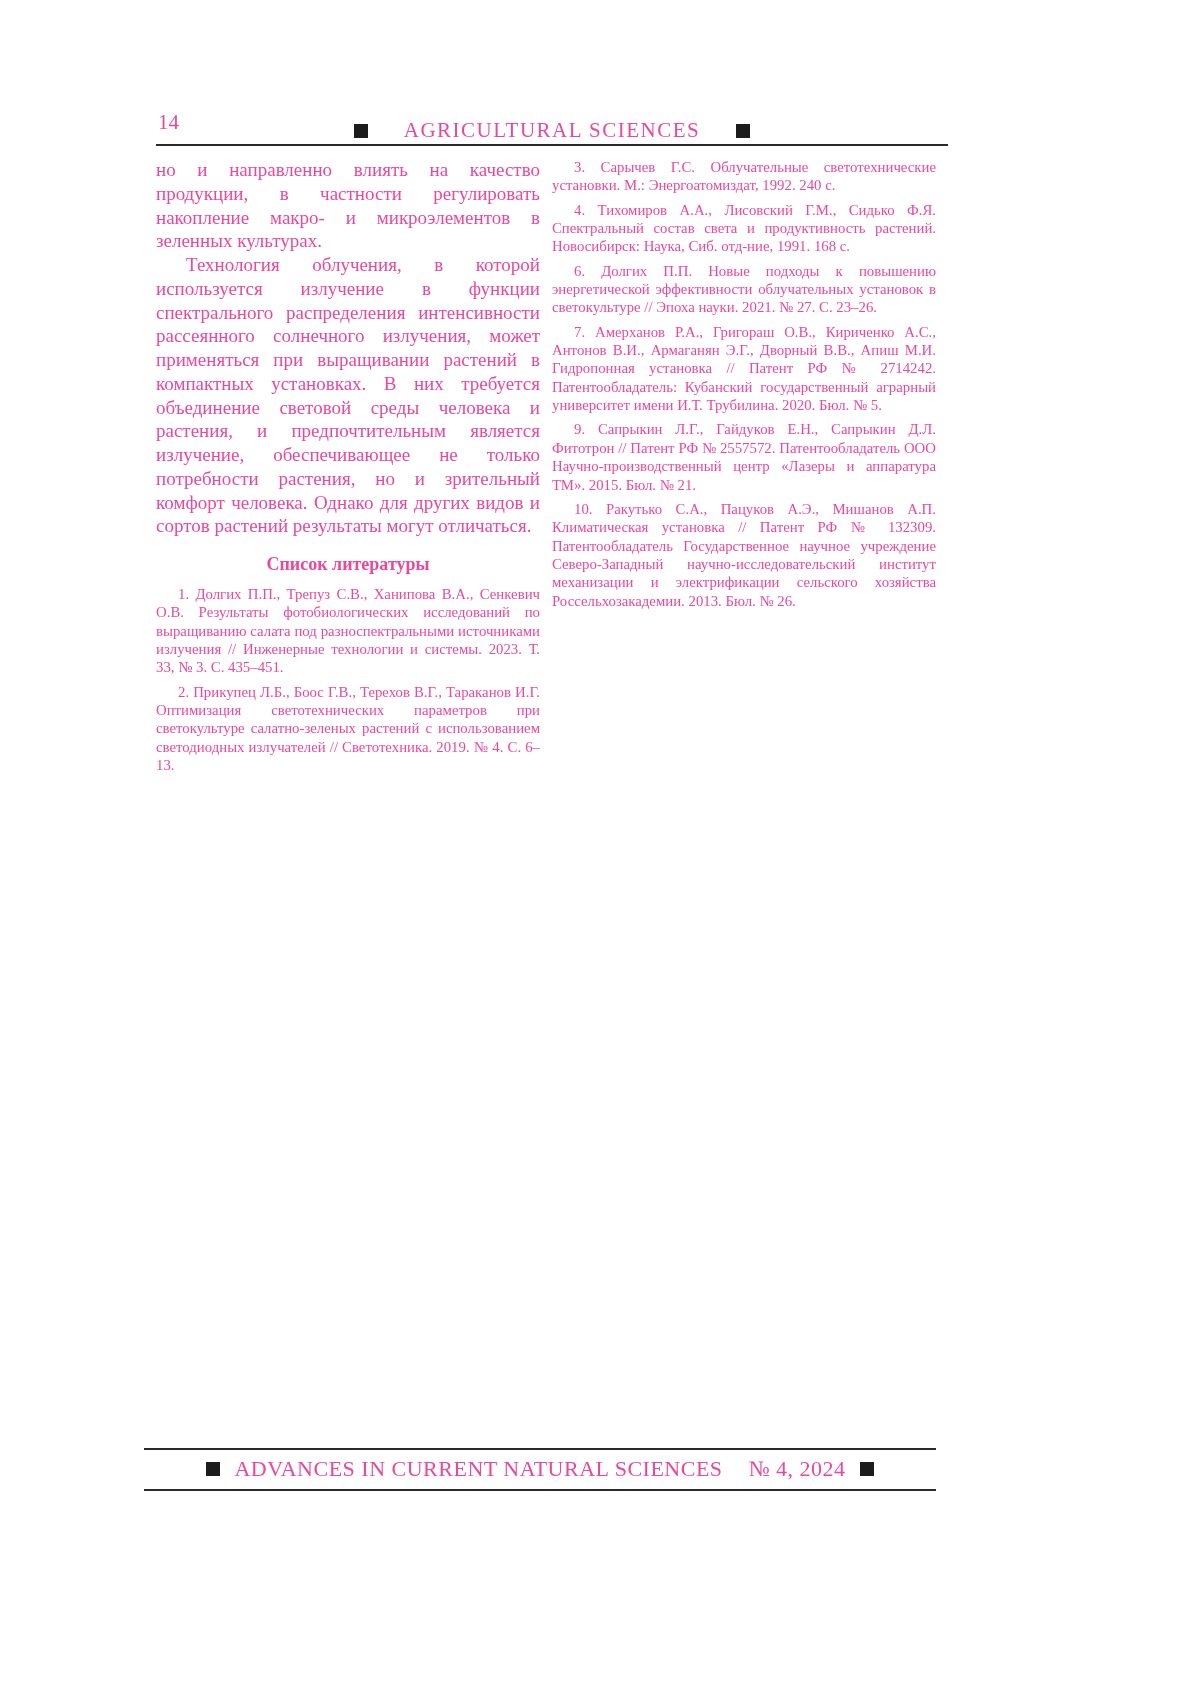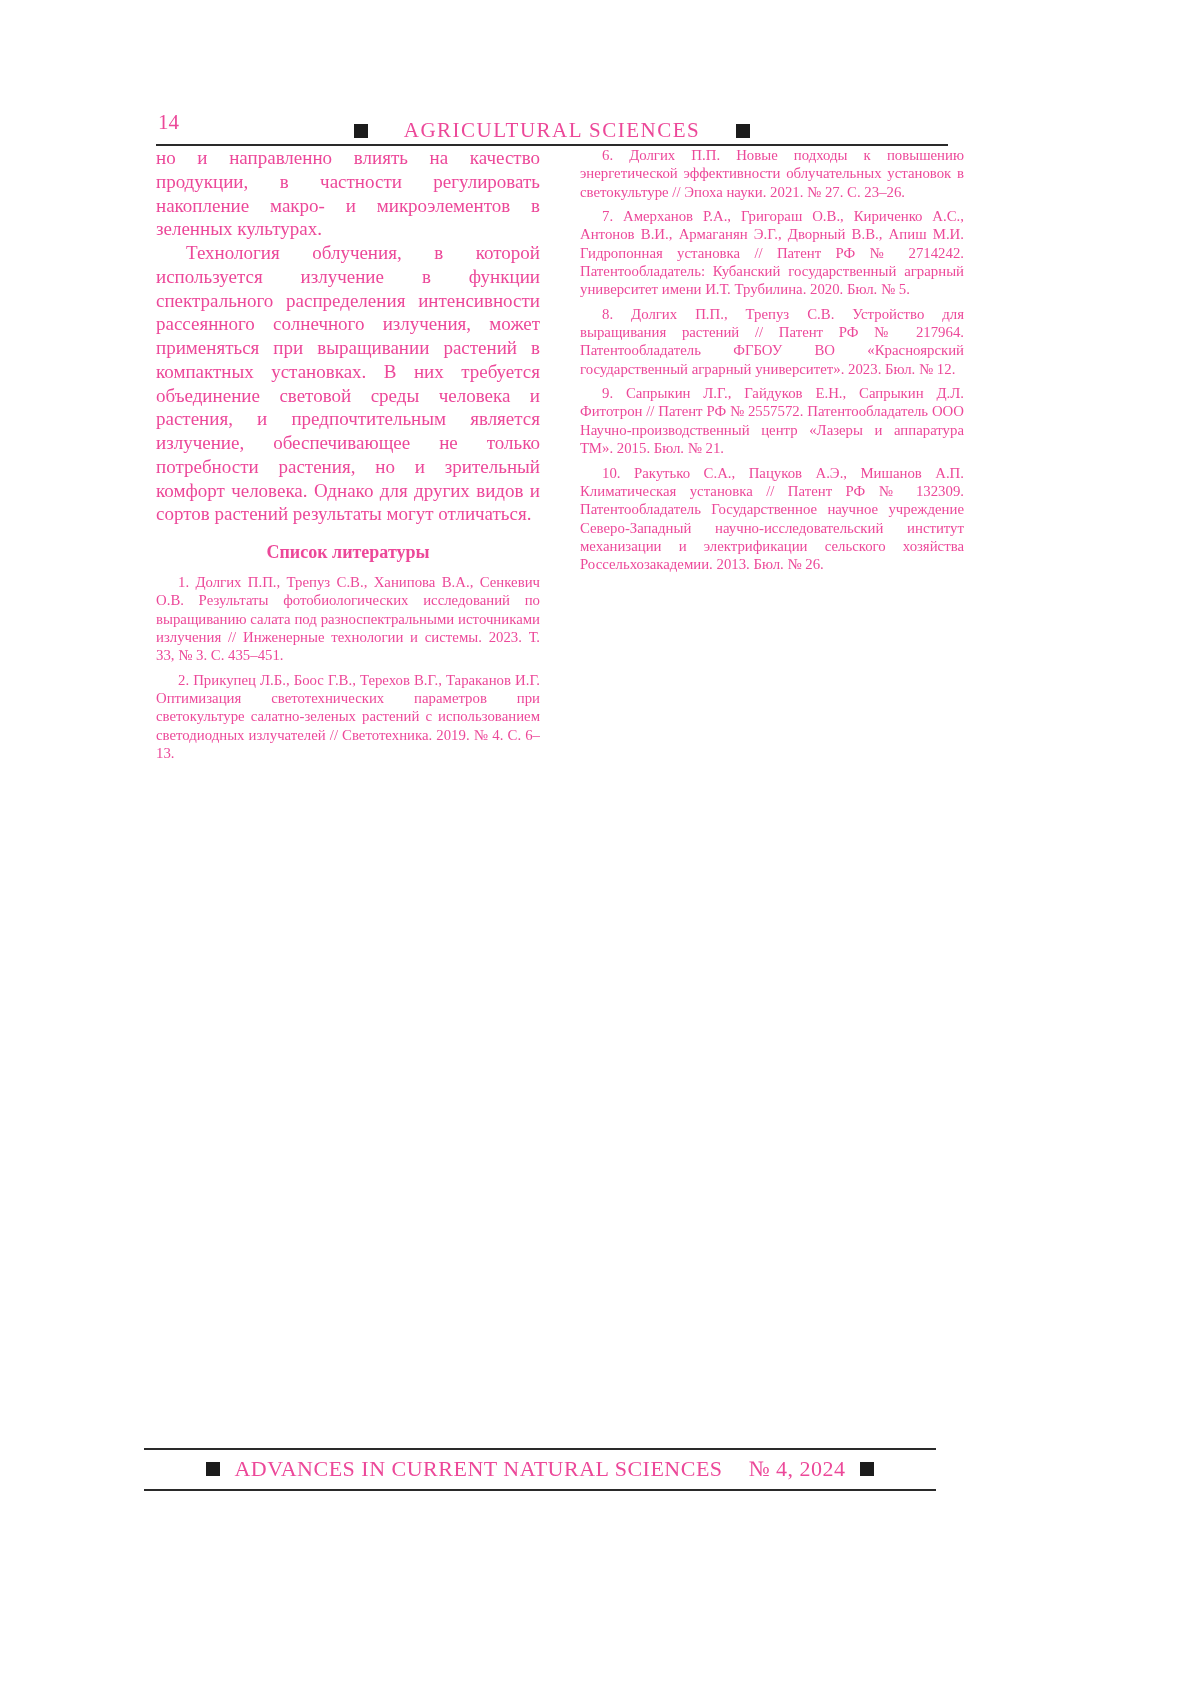--- a/index.html
+++ b/index.html
@@ -56,21 +56,22 @@
     white-space: nowrap;
   }
   .header-rule {
     border: 0;
     border-top: 2px solid #2a2a2a;
     margin: 6px 0 0 0;
   }
   
   .columns {
     display: flex;
-    gap: 40px;
+    gap: 12px;
+    margin-top: 12px;
   }
   .col {
     width: 384px;
     flex: 0 0 384px;
   }
   .body-par {
     font-size: 19px;
     line-height: 1.25;
     text-align: justify;
     margin: 0;
@@ -143,23 +144,24 @@
         <p class="body-par">но и направленно влиять на качество продукции, в частности регулировать накопление макро- и микроэлементов в зеленных культурах.</p>
         <p class="body-par indent">Технология облучения, в которой используется излучение в функции спектрального распределения интенсивности рассеянного солнечного излучения, может применяться при выращивании растений в компактных установках. В них требуется объединение световой среды человека и растения, и предпочтительным является излучение, обеспечивающее не только потребности растения, но и зрительный комфорт человека. Однако для других видов и сортов растений результаты могут отличаться.</p>
 
         <div class="refs-heading">Список литературы</div>
 
         <p class="ref-item">1. Долгих П.П., Трепуз С.В., Ханипова В.А., Сенкевич О.В. Результаты фотобиологических исследований по выращиванию салата под разноспектральными источниками излучения // Инженерные технологии и системы. 2023. Т. 33, № 3. С. 435–451.</p>
         <p class="ref-item">2. Прикупец Л.Б., Боос Г.В., Терехов В.Г., Тараканов И.Г. Оптимизация светотехнических параметров при светокультуре салатно-зеленых растений с использованием светодиодных излучателей // Светотехника. 2019. № 4. С. 6–13.</p>
       </div>
 
       <div class="col">
+        <p class="ref-item">3. Сарычев Г.С. Облучательные светотехнические установки. М.: Энергоатомиздат, 1992. 240 с.</p>
+        <p class="ref-item">4. Тихомиров А.А., Лисовский Г.М., Сидько Ф.Я. Спектральный состав света и продуктивность растений. Новосибирск: Наука, Сиб. отд-ние, 1991. 168 с.</p>
         <p class="ref-item">6. Долгих П.П. Новые подходы к повышению энергетической эффективности облучательных установок в светокультуре // Эпоха науки. 2021. № 27. С. 23–26.</p>
         <p class="ref-item">7. Амерханов Р.А., Григораш О.В., Кириченко А.С., Антонов В.И., Армаганян Э.Г., Дворный В.В., Апиш М.И. Гидропонная установка // Патент РФ № 2714242. Патентообладатель: Кубанский государственный аграрный университет имени И.Т. Трубилина. 2020. Бюл. № 5.</p>
-        <p class="ref-item">8. Долгих П.П., Трепуз С.В. Устройство для выращивания растений // Патент РФ № 217964. Патентообладатель ФГБОУ ВО «Красноярский государственный аграрный университет». 2023. Бюл. № 12.</p>
         <p class="ref-item">9. Сапрыкин Л.Г., Гайдуков Е.Н., Сапрыкин Д.Л. Фитотрон // Патент РФ № 2557572. Патентообладатель ООО Научно-производственный центр «Лазеры и аппаратура ТМ». 2015. Бюл. № 21.</p>
         <p class="ref-item">10. Ракутько С.А., Пацуков А.Э., Мишанов А.П. Климатическая установка // Патент РФ № 132309. Патентообладатель Государственное научное учреждение Северо-Западный научно-исследовательский институт механизации и электрификации сельского хозяйства Россельхозакадемии. 2013. Бюл. № 26.</p>
       </div>
 
     </div>
   </div>
 
   <div class="footer">
     <div class="footer-row">
       <span class="sq"></span>

